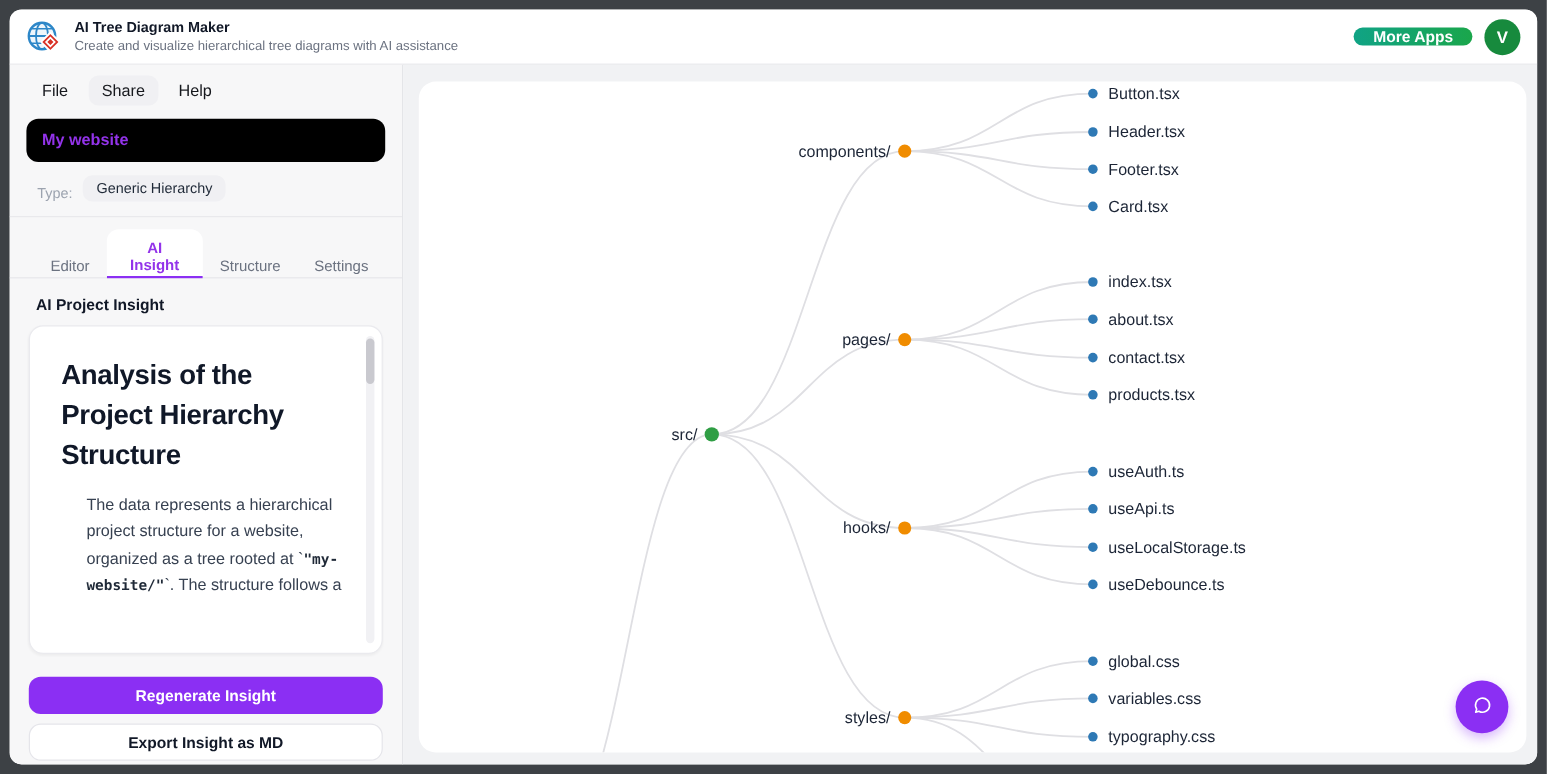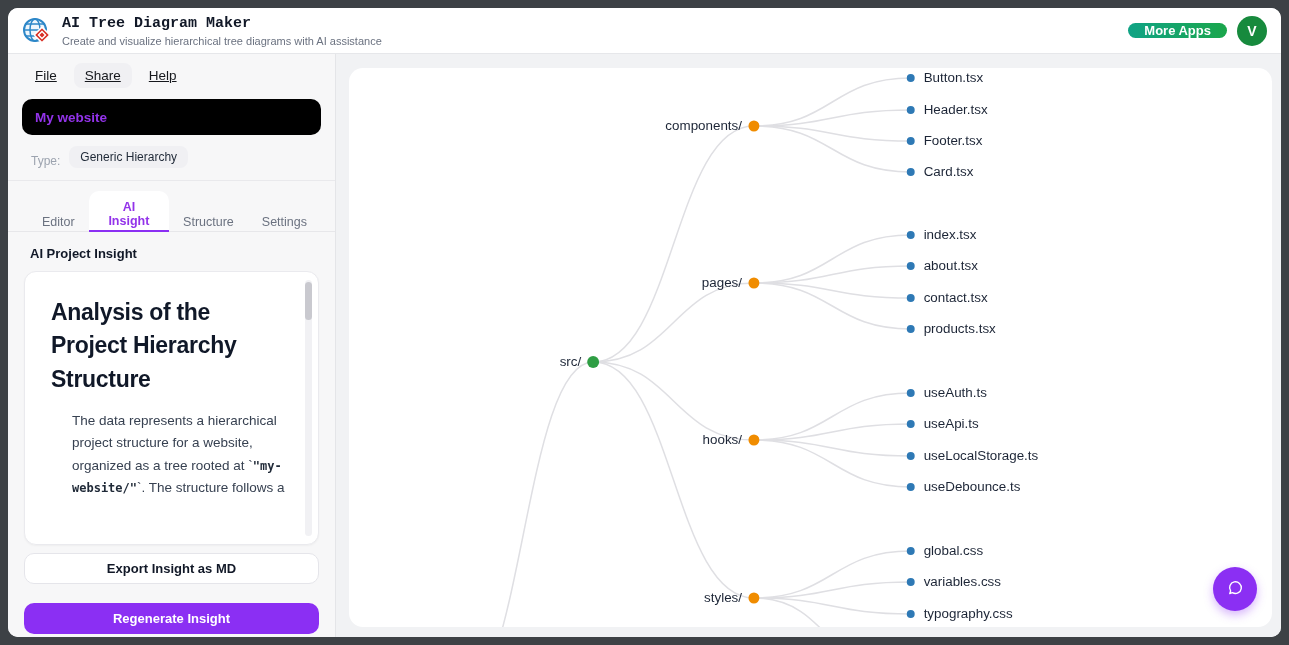--- a/index.html
+++ b/index.html
@@ -14,41 +14,41 @@
     border-radius:10px; overflow:hidden;
     display:flex; flex-direction:column;
   }
   
   .header {
     height:46px; background:#fff; border-bottom:1px solid #e6e7ea;
     display:flex; align-items:center; padding:0 14px; flex:0 0 auto;
   }
   .logo { width:30px; height:30px; margin-right:10px; flex:0 0 auto; }
   .title-block { display:flex; flex-direction:column; }
-  .app-title { font-size:15px; font-weight:bold; color:#111827; line-height:1.2;font-family:Liberation Mono, monospace; }
+  .app-title { font-size:12px; font-weight:bold; color:#111827; line-height:1.2; }
   .app-subtitle { font-size:11px; color:#6b7280; margin-top:2px; }
   .header-spacer { flex:1; }
   .more-apps-btn {
     background:linear-gradient(90deg,#10a385,#1aa64b);
     color:#fff; font-size:13px; font-weight:bold;
     border:none; border-radius:16px; padding:0 16px; cursor:pointer;
   }
   .avatar {
     width:30px; height:30px; border-radius:50%; background:#178a3d;
     color:#fff; font-weight:bold; font-size:14px;
     display:flex; align-items:center; justify-content:center; margin-left:10px;
   }
   
   .body { flex:1; display:flex; min-height:0; }
   .sidebar {
     width:328px; flex:0 0 auto; background:#f7f7f8;
     border-right:1px solid #e4e5e8; display:flex; flex-direction:column;
   }
   .menu-row { display:flex; align-items:center; gap:6px; padding:9px 16px 4px; }
-  .menu-item { font-size:13.5px; color:#16181d; padding:5px 11px; border-radius:8px; cursor:pointer;text-decoration:underline; }
+  .menu-item { font-size:13.5px; color:#16181d; padding:5px 11px; border-radius:8px; cursor:pointer; }
   .menu-item.hl { background:#f0f0f3; }
   .doc-box {
     margin:7px 14px 0; background:#000000; border-radius:10px;
     padding:9px 13px;
   }
   .doc-name { color:#9333ea; font-weight:bold; font-size:13.5px; }
   .type-row { display:flex; align-items:flex-end; margin:11px 14px 0 23px; }
   .type-label { font-size:12px; color:#9ca3af; }
   .type-chip { margin-left:9px; background:#f0f0f3; border-radius:8px; padding:4px 11px; font-size:12px; color:#1f2937; }
   .divider { border-top:1px solid #e9e9ec; margin-top:12px; }
@@ -148,22 +148,22 @@
       <div class="insight-card">
         <div class="insight-content">
           <div class="insight-h1">Analysis of the Project Hierarchy Structure</div>
           <p class="insight-p"><span>The data represents a hierarchical project structure for a website, organized as a tree rooted at `</span><code>"my-website/"</code><span>`. The structure follows a</span></p>
         </div>
         <div class="card-scrollbar">
           <div class="card-thumb"></div>
         </div>
       </div>
 
+      <button class="btn btn-primary">Regenerate Insight</button>
       <button class="btn btn-secondary">Export Insight as MD</button>
-      <button class="btn btn-primary">Regenerate Insight</button>
     </div>
 
     <div class="main">
       <div class="canvas">
         <svg id="tree-svg" viewBox="0 0 930 559" preserveAspectRatio="none">
             <path d="M105,640 C175.5,640 175.5,294 246,294" fill="none" stroke="#dfdfe3" stroke-width="1.5"></path>
             <path d="M408,530 C487,530 487,615 566,615" fill="none" stroke="#dfdfe3" stroke-width="1.5"></path>
             <path d="M246,294 C327,294 327,58 408,58" fill="none" stroke="#dfdfe3" stroke-width="1.5"></path>
             <path d="M408,58 C487,58 487,10 566,10" fill="none" stroke="#dfdfe3" stroke-width="1.5"></path>
             <path d="M408,58 C487,58 487,42 566,42" fill="none" stroke="#dfdfe3" stroke-width="1.5"></path>

